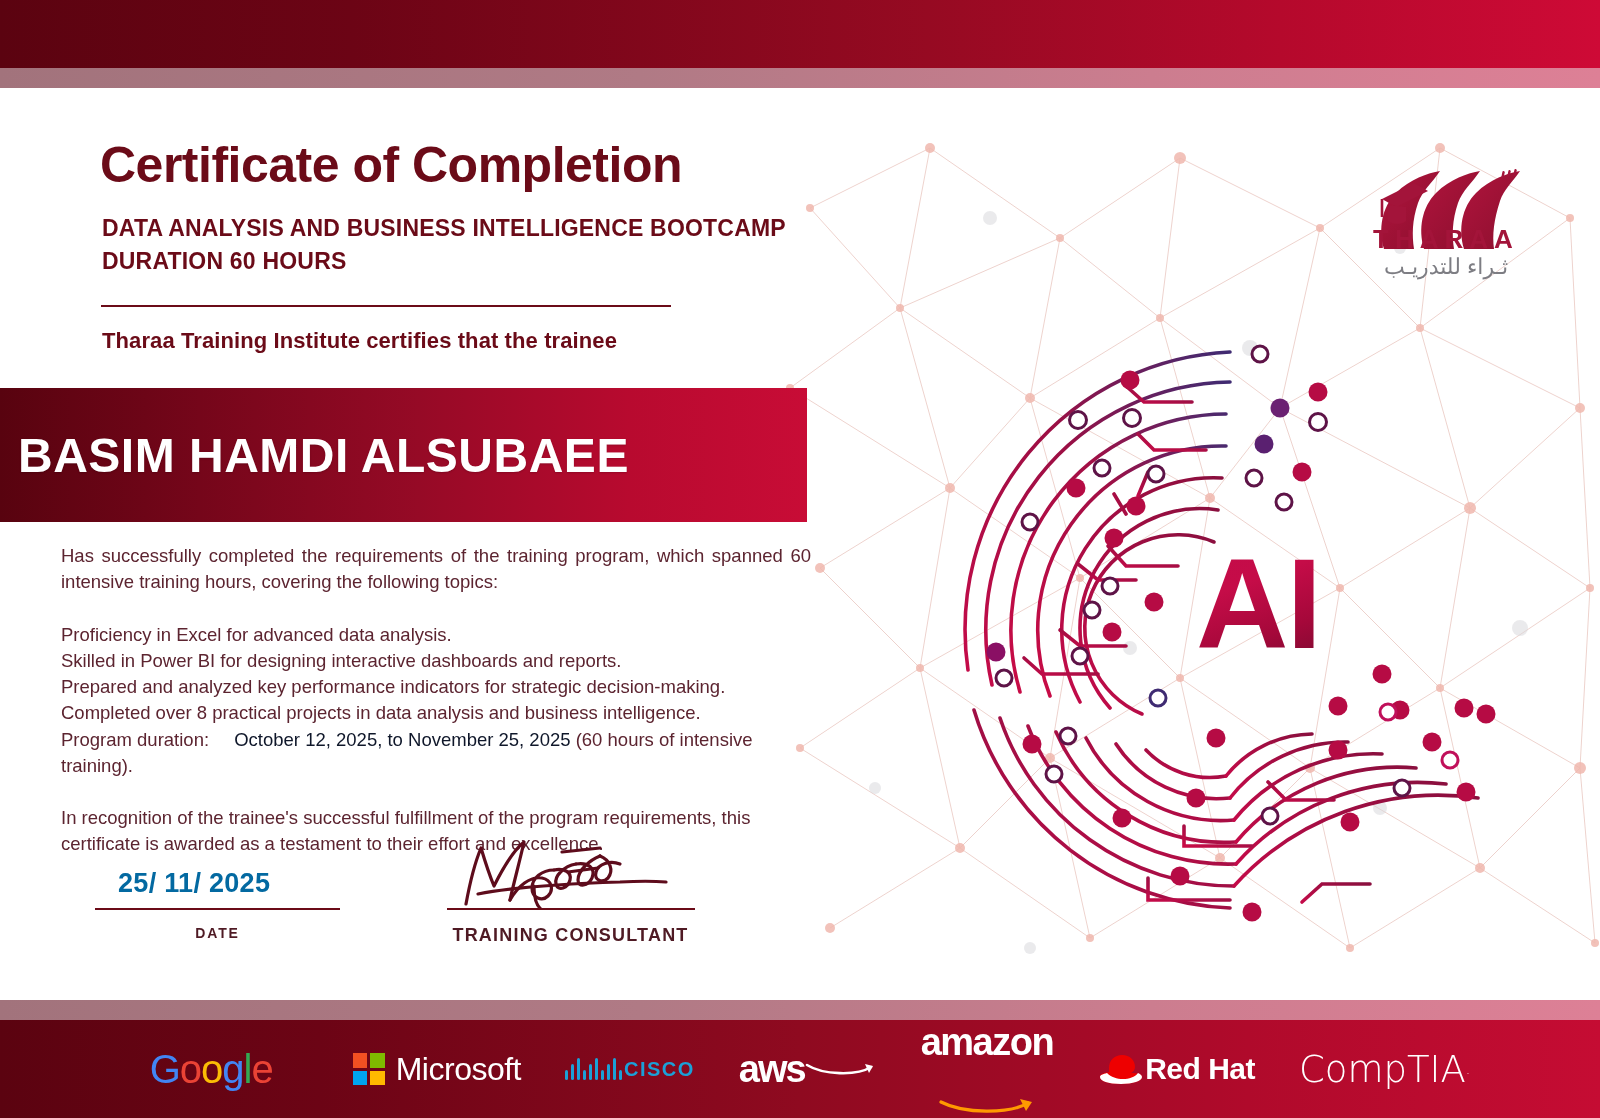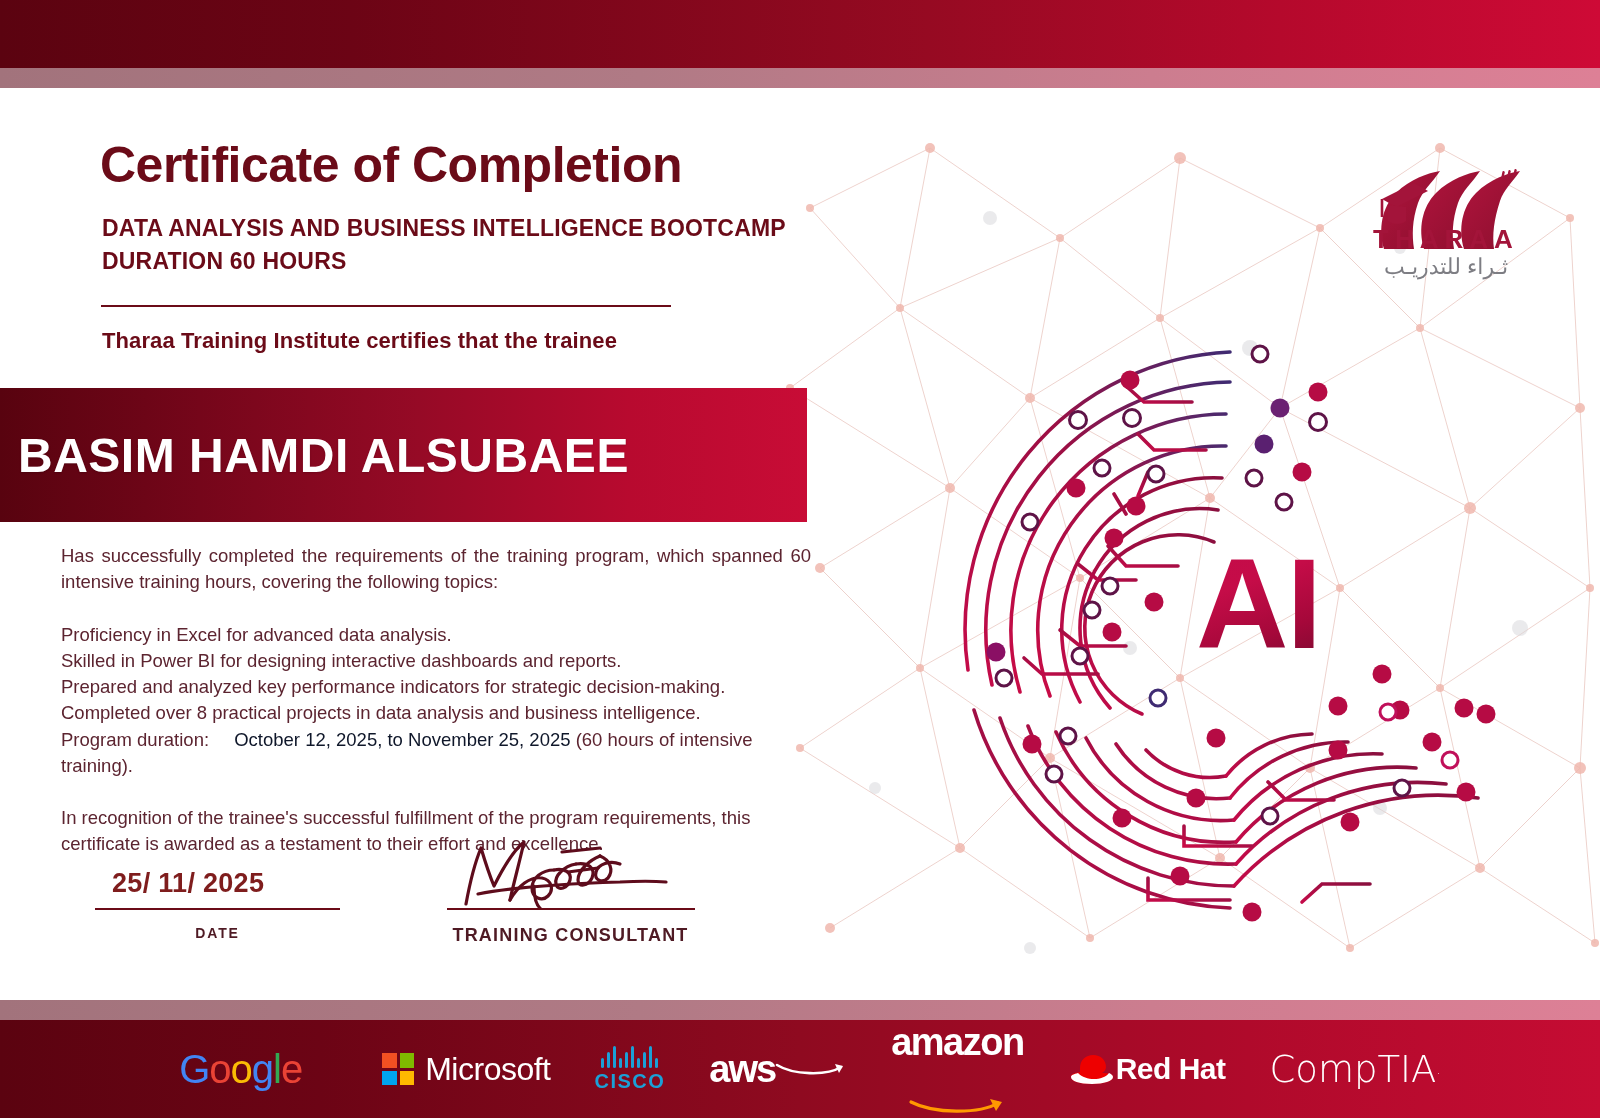--- a/index.html
+++ b/index.html
@@ -80,22 +80,22 @@
     color:#5c2430;font-size:18.5px;line-height:1.42;
   }
   .p-intro{text-align:justify;margin:0 0 26px 0;}
   .topics{margin:0 0 26px 0;}
   .topics div{white-space:nowrap;}
   .topics .b{font-weight:normal;color:#0f172a;margin-left:20px;}
   .p-close{margin:0;}
 
   
   .date-val{
-    position:absolute;left:112px;top:868px;
-    font-size:27px;font-weight:bold;color:#7f1d1d;letter-spacing:0.3px;
+    position:absolute;left:118px;top:868px;
+    font-size:27px;font-weight:bold;color:#0369a1;letter-spacing:0.3px;
   }
   .date-rule{
     position:absolute;left:95px;top:908px;width:245px;height:2px;background:#6b0b18;
   }
   .date-lbl{
     position:absolute;left:95px;top:925px;width:245px;text-align:center;
     font-size:14px;font-weight:bold;color:#4f1a24;letter-spacing:1.8px;
   }
   .sig-wrap{
     position:absolute;left:448px;top:838px;width:248px;height:72px;
@@ -148,21 +148,21 @@
 
   .ms-wrap{display:flex;align-items:center;gap:11px;padding-left:36px;}
   .ms-grid{width:32px;height:32px;display:grid;grid-template-columns:1fr 1fr;grid-template-rows:1fr 1fr;gap:3px;}
   .ms-grid i{display:block;}
   .ms-grid i:nth-child(1){background:#F25022}
   .ms-grid i:nth-child(2){background:#7FBA00}
   .ms-grid i:nth-child(3){background:#00A4EF}
   .ms-grid i:nth-child(4){background:#FFB900}
   .ms-word{color:#fff;font-size:32px;font-weight:400;letter-spacing:-0.5px;}
 
-  .cisco-wrap{display:flex;flex-direction:column;align-items:center;gap:2px;}
+  .cisco-wrap{display:flex;align-items:center;gap:2px;}
   .cisco-bars{display:flex;align-items:flex-end;gap:3px;height:22px;}
   .cisco-bars i{width:3px;background:#1BA0D7;border-radius:2px;display:block;}
   .cisco-word{color:#1BA0D7;font-size:20px;font-weight:bold;letter-spacing:1.5px;}
 
   .aws-wrap{display:flex;flex-direction:row;align-items:center;}
   .aws-word{color:#fff;font-size:38px;font-weight:bold;letter-spacing:-2px;line-height:0.95;}
   .aws-smile{width:72px;height:14px;}
 
   .amz-wrap{display:flex;flex-direction:column;align-items:center;gap:40px;}
   .amz-word{color:#fff;font-size:38px;font-weight:bold;letter-spacing:-1.5px;line-height:0.95;}

